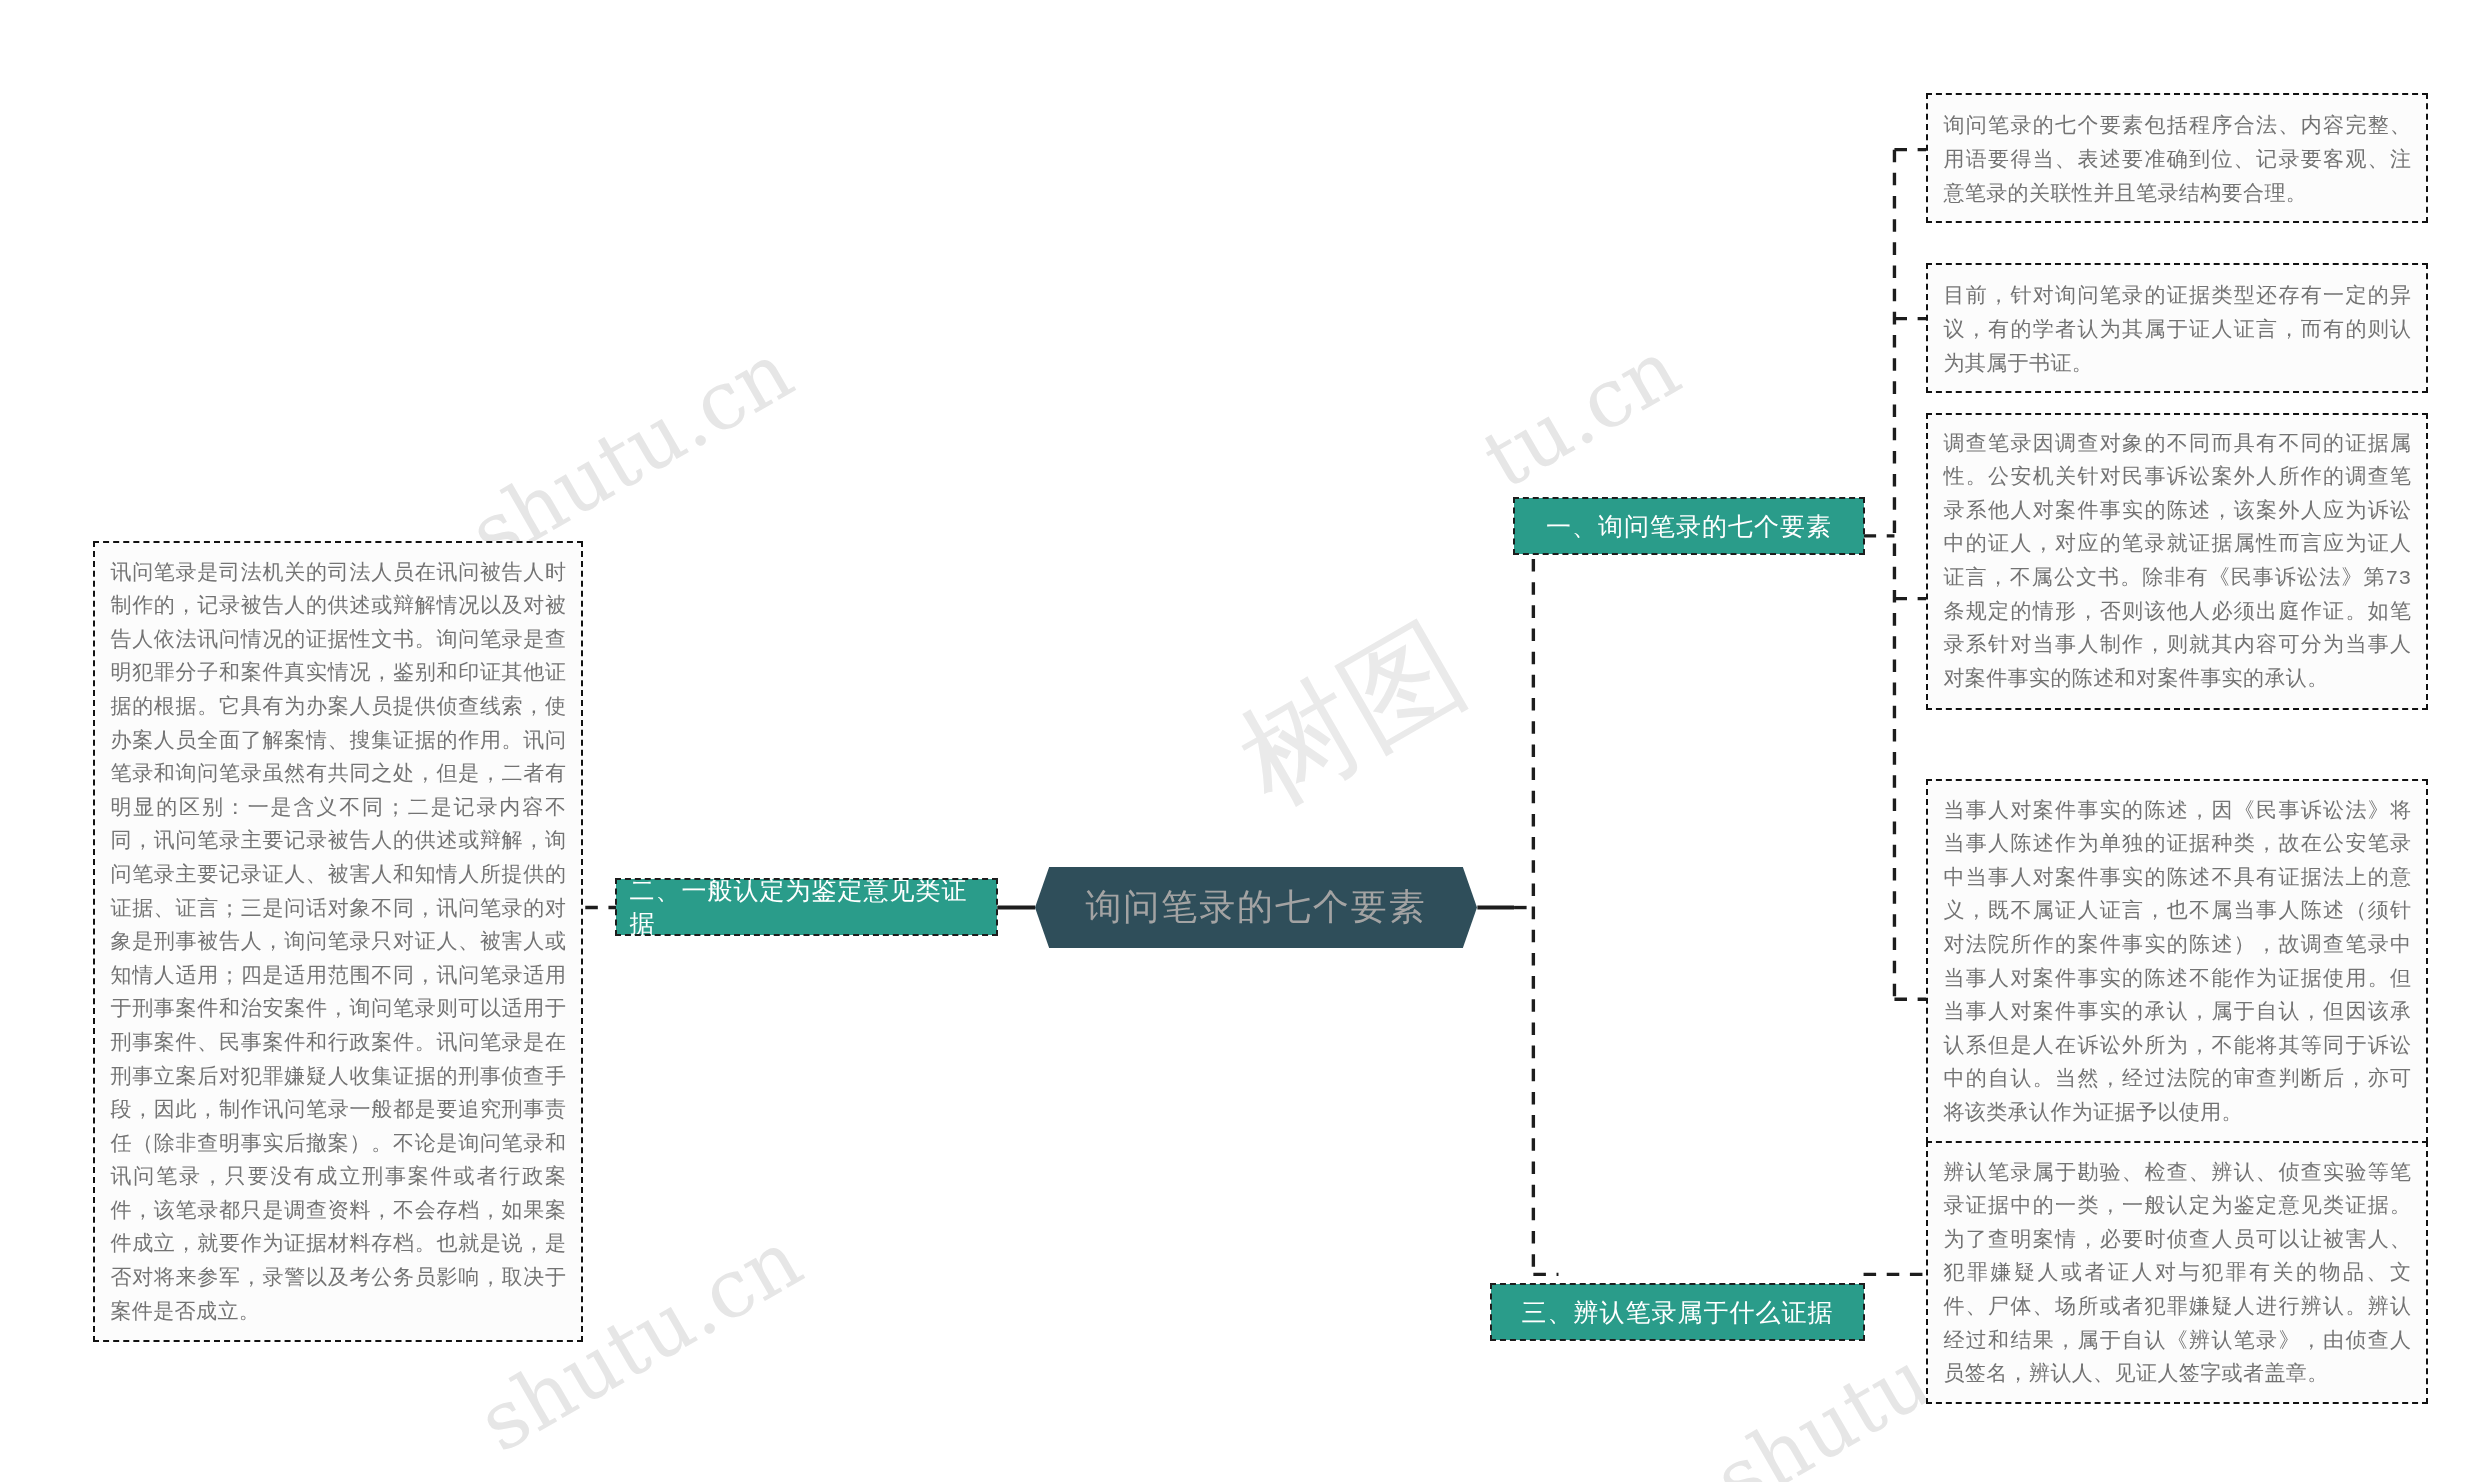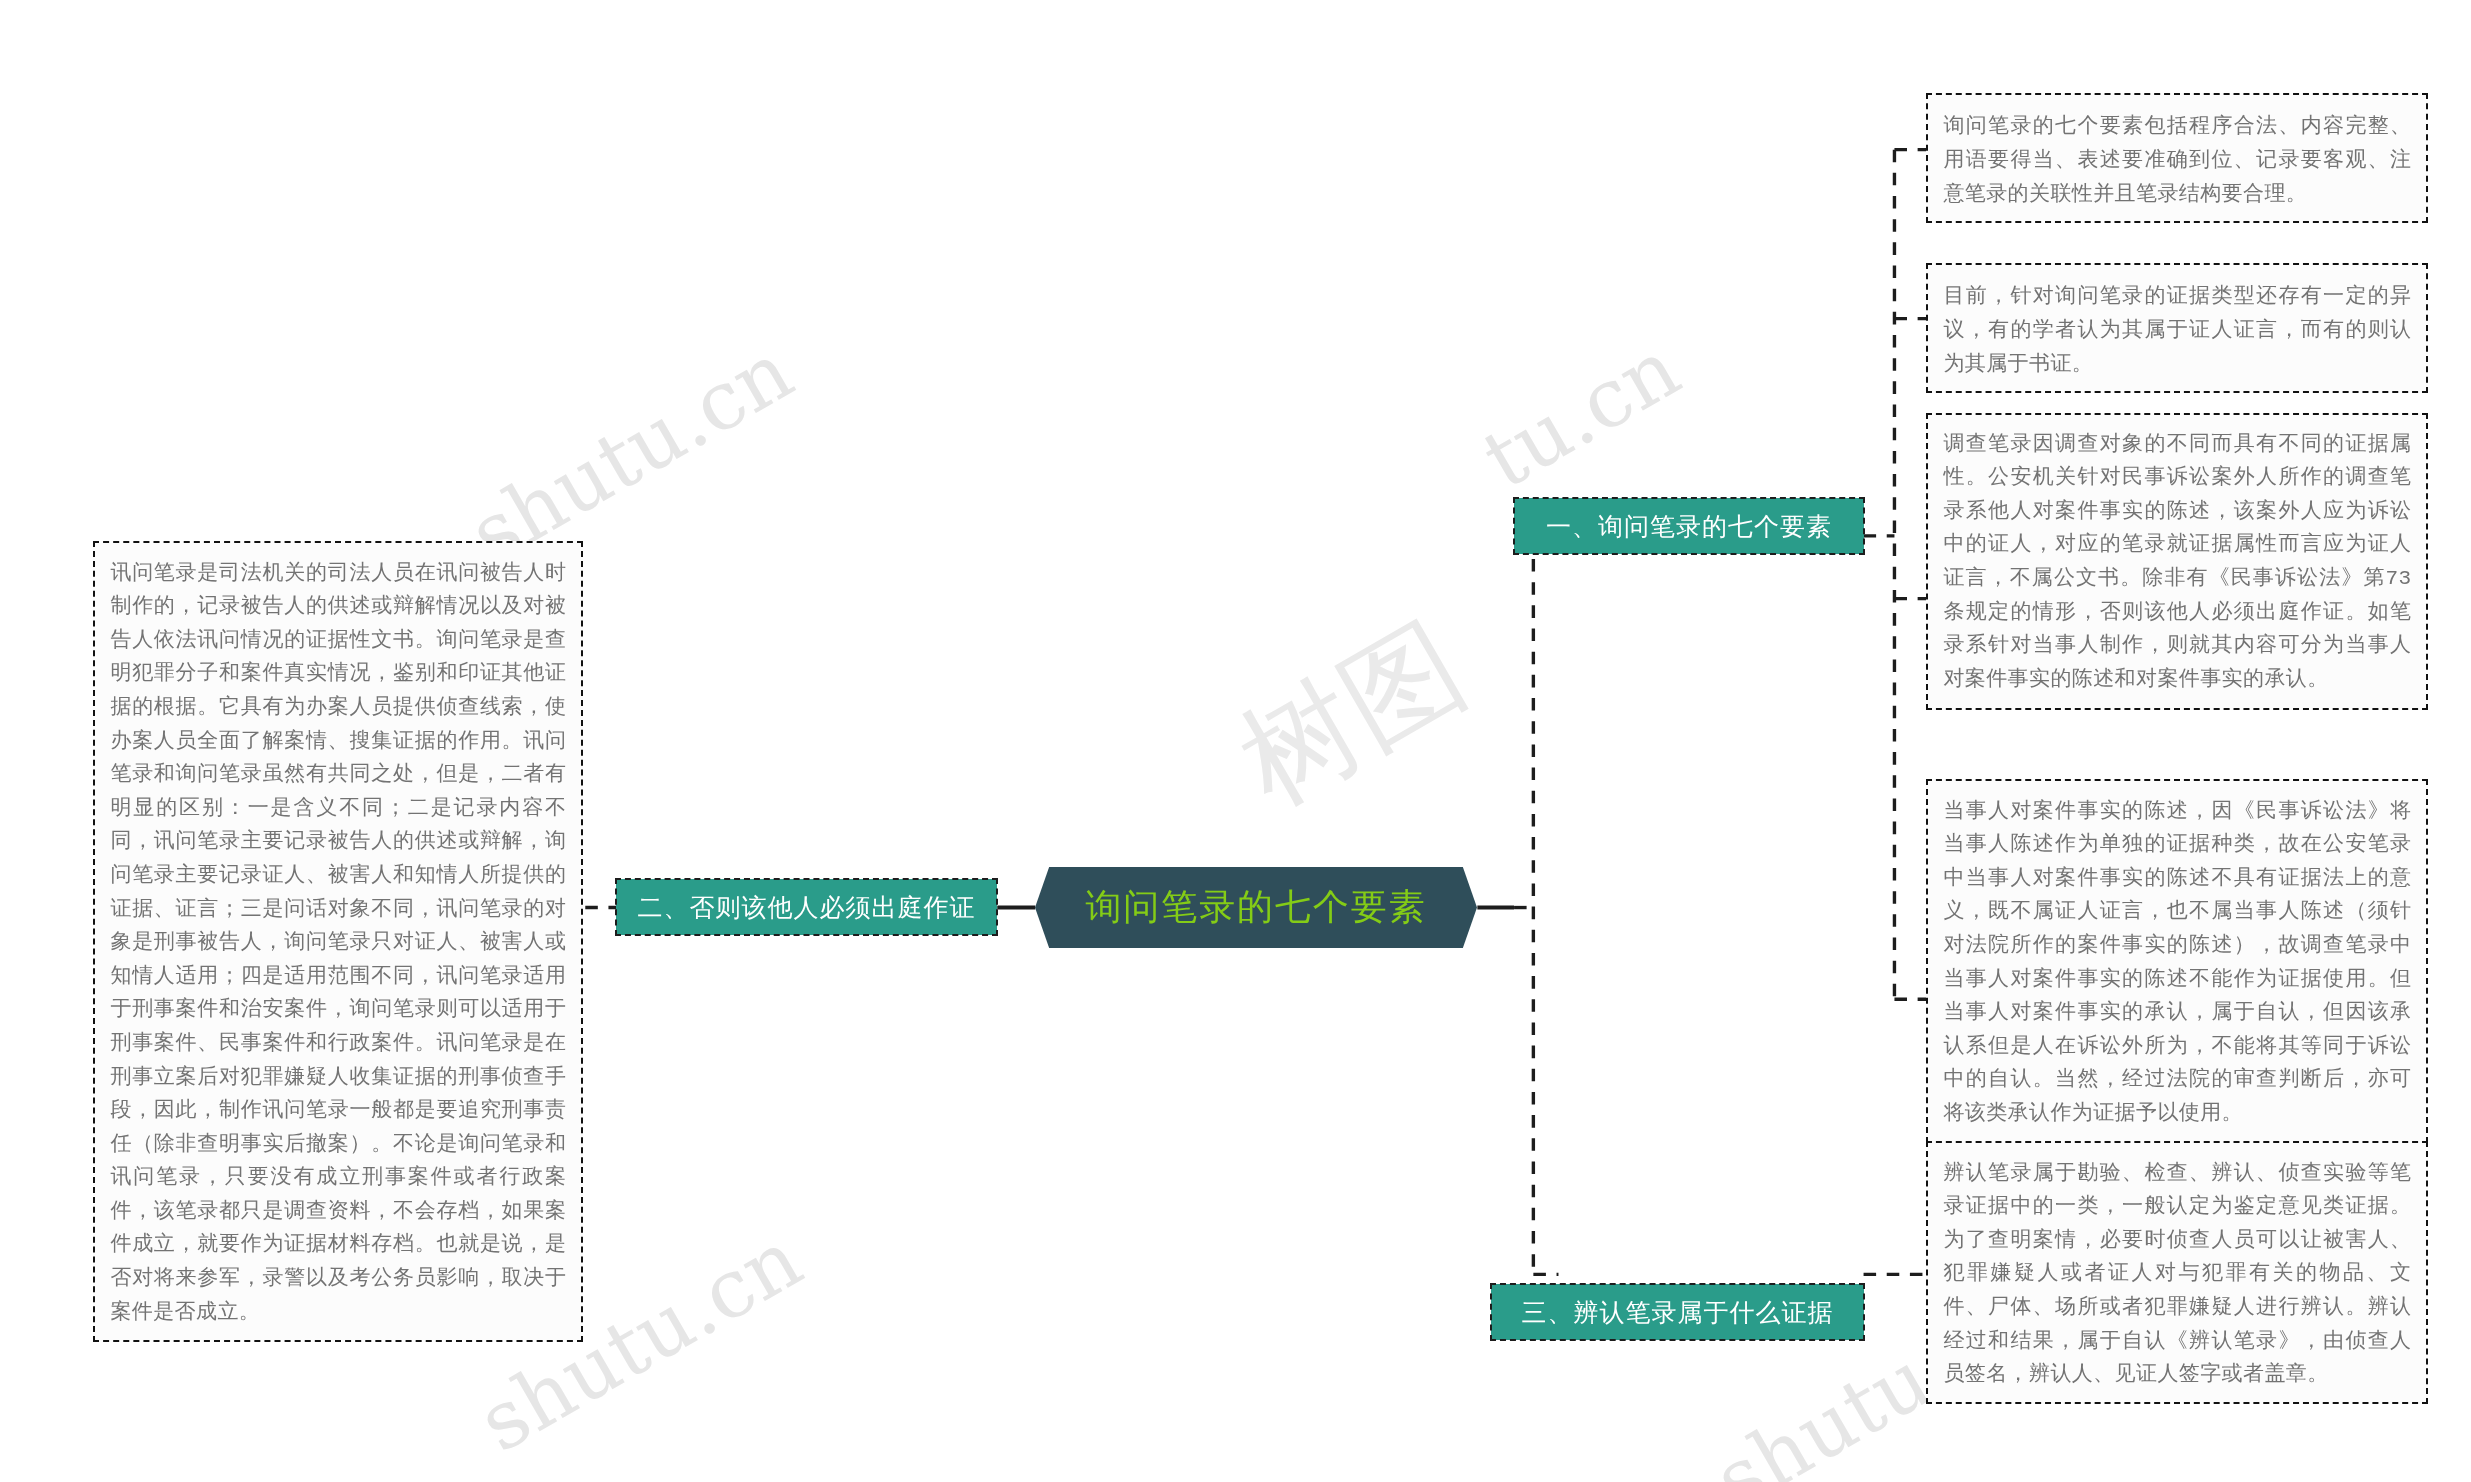--- a/index.html
+++ b/index.html
@@ -35,21 +35,21 @@
 
   
   #wires { position: absolute; inset: 0; z-index: 1; }
 
   
   .node { position: absolute; z-index: 3; }
 
   
   .central {
     background: #2f4e5a;
-    color: #84cc16;
+    color: #a3a3a3;
     font-size: 36px;
     letter-spacing: 1.9px;
     display: flex; align-items: center; justify-content: center;
     clip-path: polygon(3.2% 0, 96.8% 0, 100% 50%, 96.8% 100%, 3.2% 100%, 0 50%);
     padding: 0 25px;
   }
 
   
   .branch {
     background: #2a9c8a;
@@ -132,21 +132,21 @@
 
   <div class="node leaf tight" style="left:1926px; top:413px; width:502px;font-family:Liberation Mono, monospace;">
     <span>调查笔录因调查对象的不同而具有不同的证据属性。公安机关针对民事诉讼案外人所作的调查笔录系他人对案件事实的陈述，该案外人应为诉讼中的证人，对应的笔录就证据属性而言应为证人证言，不属公文书。除非有《民事诉讼法》第73条规定的情形，否则该他人必须出庭作证。如笔录系针对当事人制作，则就其内容可分为当事人对案件事实的陈述和对案件事实的承认。</span>
   </div>
 
   <div class="node leaf tight" style="left:1926px; top:779px; width:502px;">
     <span>当事人对案件事实的陈述，因《民事诉讼法》将当事人陈述作为单独的证据种类，故在公安笔录中当事人对案件事实的陈述不具有证据法上的意义，既不属证人证言，也不属当事人陈述（须针对法院所作的案件事实的陈述），故调查笔录中当事人对案件事实的陈述不能作为证据使用。但当事人对案件事实的承认，属于自认，但因该承认系但是人在诉讼外所为，不能将其等同于诉讼中的自认。当然，经过法院的审查判断后，亦可将该类承认作为证据予以使用。</span>
   </div>
 
   <div class="node branch" style="left:616px; top:879px; width:381px; height:56px;">
-    <span>二、否则该他人必须出庭作证</span>
+    <span>二、一般认定为鉴定意见类证据</span>
   </div>
 
   <div class="node leaf tight" style="left:93px; top:541px; width:490px;font-family:Liberation Serif, serif;">
     <span>讯问笔录是司法机关的司法人员在讯问被告人时制作的，记录被告人的供述或辩解情况以及对被告人依法讯问情况的证据性文书。询问笔录是查明犯罪分子和案件真实情况，鉴别和印证其他证据的根据。它具有为办案人员提供侦查线索，使办案人员全面了解案情、搜集证据的作用。讯问笔录和询问笔录虽然有共同之处，但是，二者有明显的区别：一是含义不同；二是记录内容不同，讯问笔录主要记录被告人的供述或辩解，询问笔录主要记录证人、被害人和知情人所提供的证据、证言；三是问话对象不同，讯问笔录的对象是刑事被告人，询问笔录只对证人、被害人或知情人适用；四是适用范围不同，讯问笔录适用于刑事案件和治安案件，询问笔录则可以适用于刑事案件、民事案件和行政案件。讯问笔录是在刑事立案后对犯罪嫌疑人收集证据的刑事侦查手段，因此，制作讯问笔录一般都是要追究刑事责任（除非查明事实后撤案）。不论是询问笔录和讯问笔录，只要没有成立刑事案件或者行政案件，该笔录都只是调查资料，不会存档，如果案件成立，就要作为证据材料存档。也就是说，是否对将来参军，录警以及考公务员影响，取决于案件是否成立。</span>
   </div>
 
   <div class="node branch" style="left:1491px; top:1238px; width:373px; height:56px;margin-top:46px;">
     <span>三、辨认笔录属于什么证据</span>
   </div>
 

